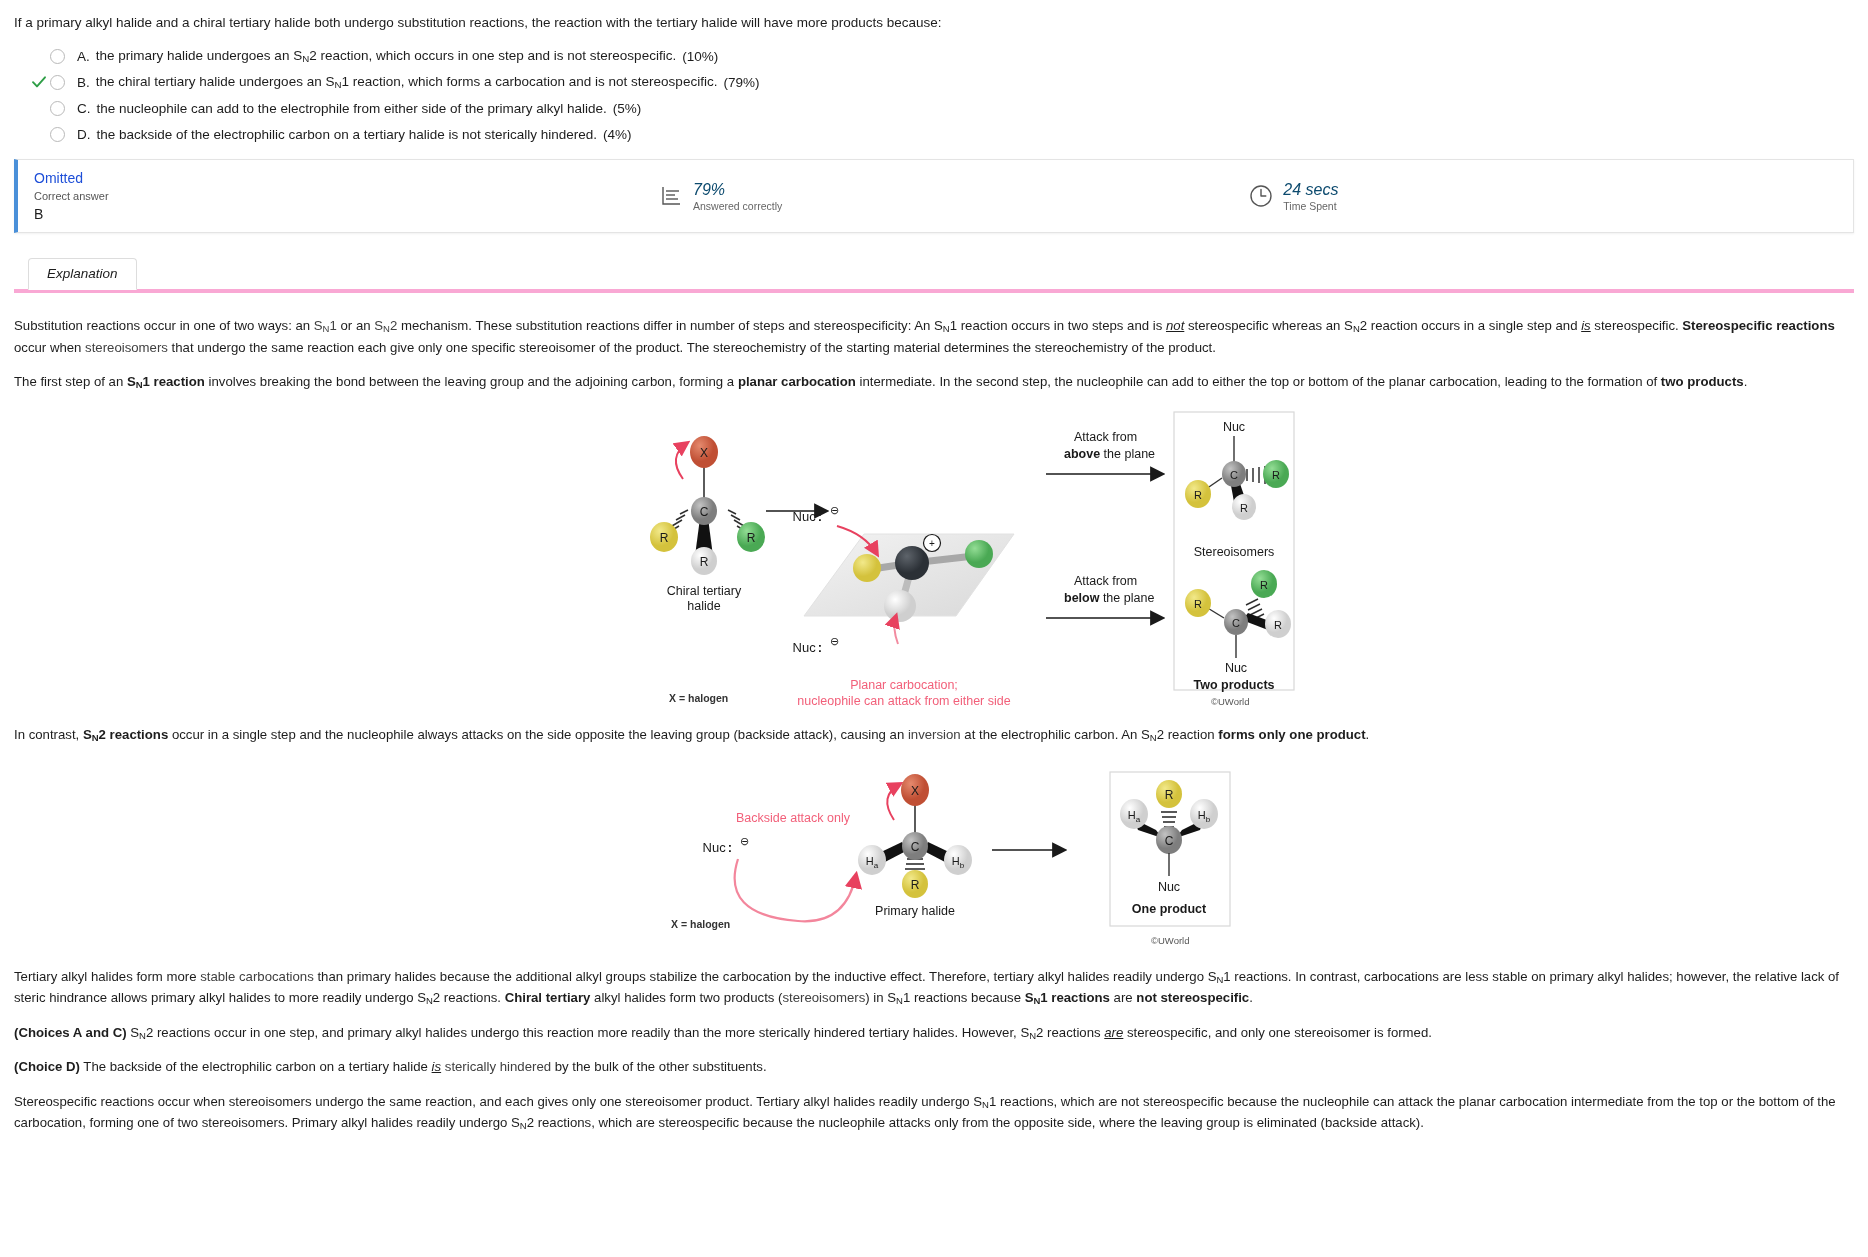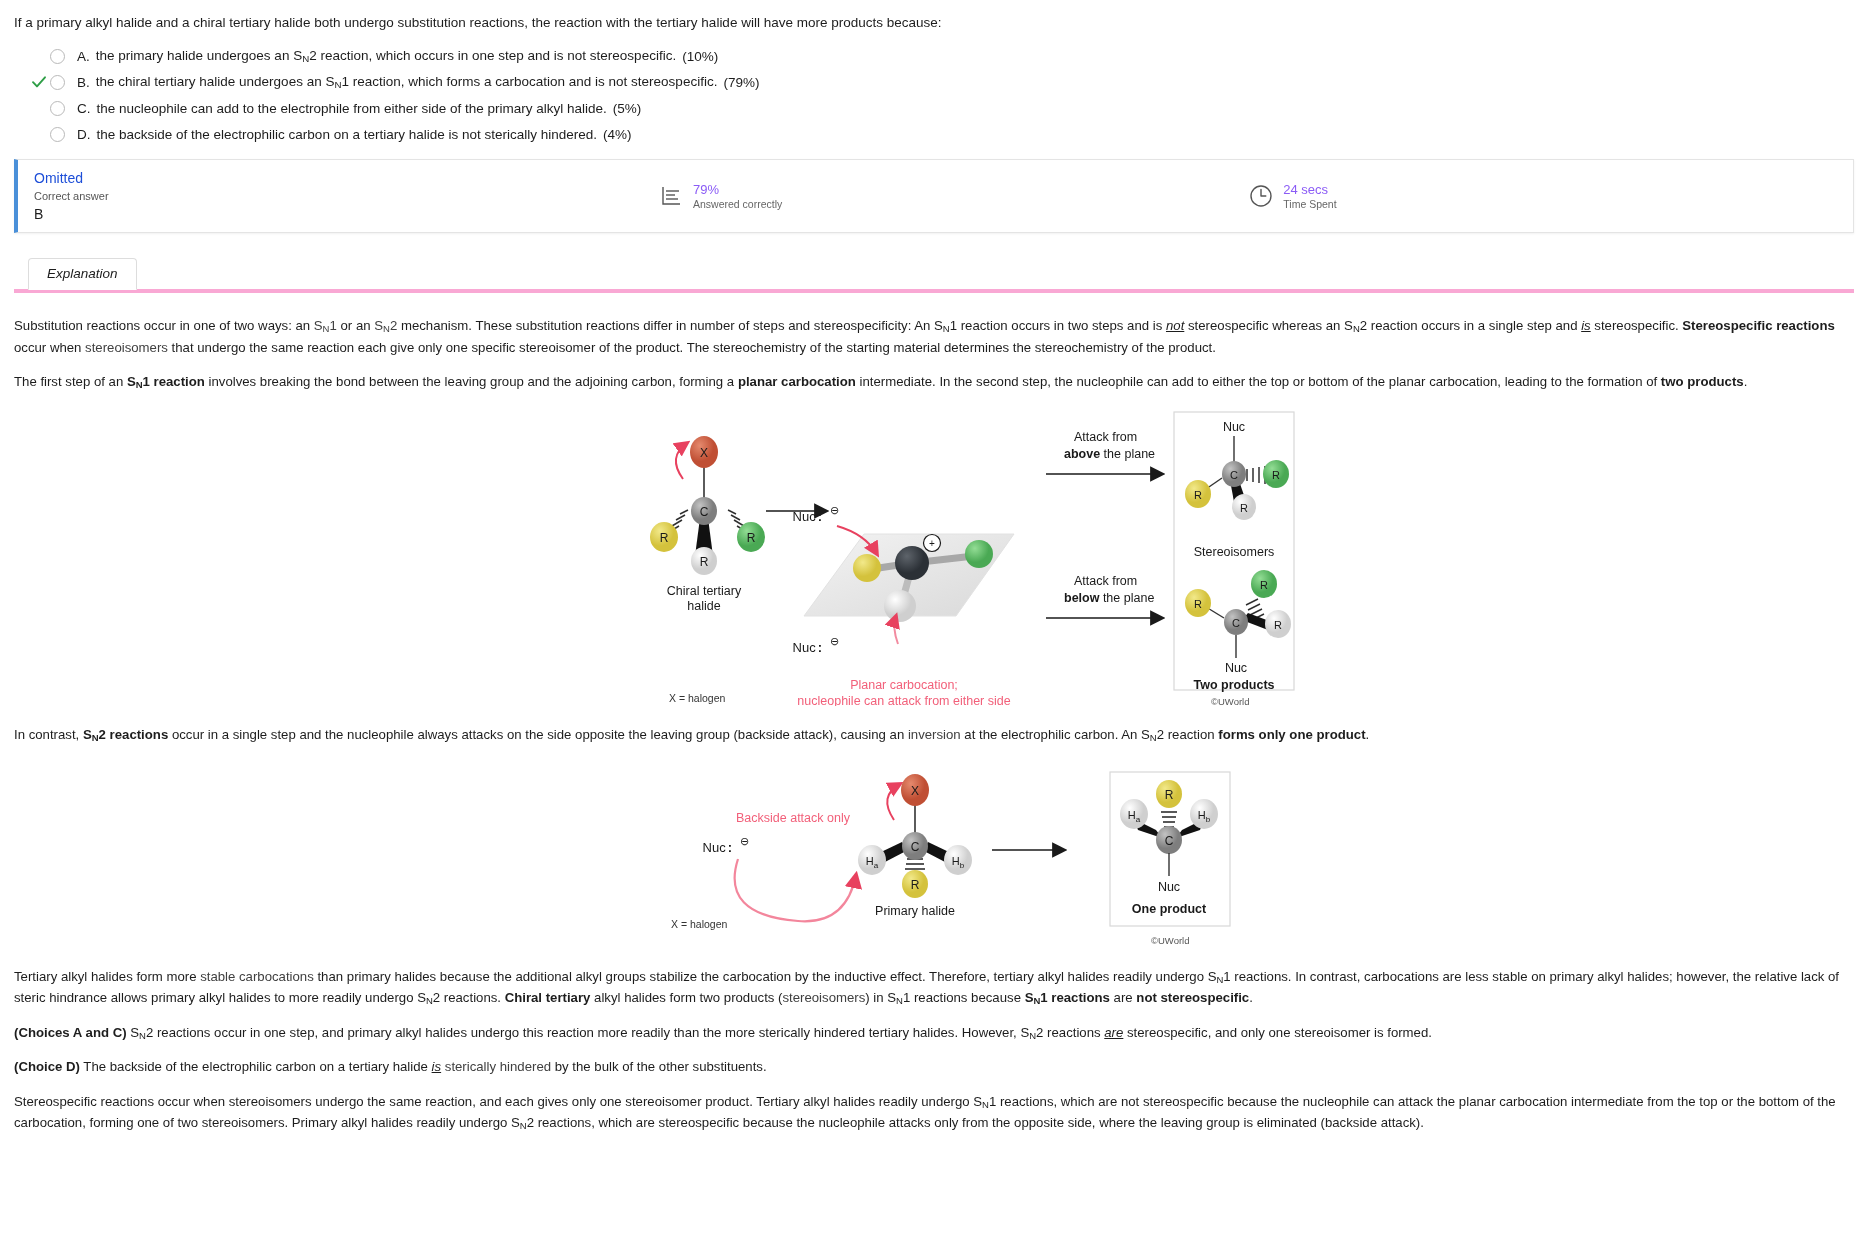--- a/index.html
+++ b/index.html
@@ -70,21 +70,21 @@
     color: #1d4ed8;
     font-size: 14px;
     line-height: 1.35;
   }
   .correct-label { font-size: 11px; color: #555; line-height: 1.5; }
   .correct-value { font-size: 14px; color: #1d1d1d; line-height: 1.3; }
 
   .stat-item { display: flex; align-items: center; gap: 9px; }
   .stat-item.pct { margin-left: 20px; }
   .stat-item.time { margin-left: 466px; }
-  .stat-big { font-size: 13px; color: #8b5cf6; line-height: 1.25; }
+  .stat-big { font-size: 16px; color: #0c4a6e; line-height: 1.25; font-style: italic; }
   .stat-sub { font-size: 10.5px; color: #666; line-height: 1.25; }
   .stat-icon { width: 26px; height: 26px; flex: 0 0 26px; }
 
   
   .tabstrip {
     display: flex;
     align-items: flex-end;
     border-bottom: 4px solid #f9a8d4;
     height: 34px;
     margin-bottom: 22px;
@@ -108,20 +108,21 @@
   .expl p { margin: 0 0 13px 0; }
   .lnk { color: #404040; }
   .b { font-weight: bold; }
   .i { font-style: italic; text-decoration: underline; }
 
   
   .figure { position: relative; margin: 6px 0 4px 0; }
   .fig-caption-halogen {
     font-size: 10.5px; color: #333;
     position: absolute;
+    font-weight: bold;
   }
   .uworld {
     font-size: 9.5px; color: #555;
     position: absolute;
   }
   .fig-svg { display: block; }
 </style>
 </head>
 <body>
 

